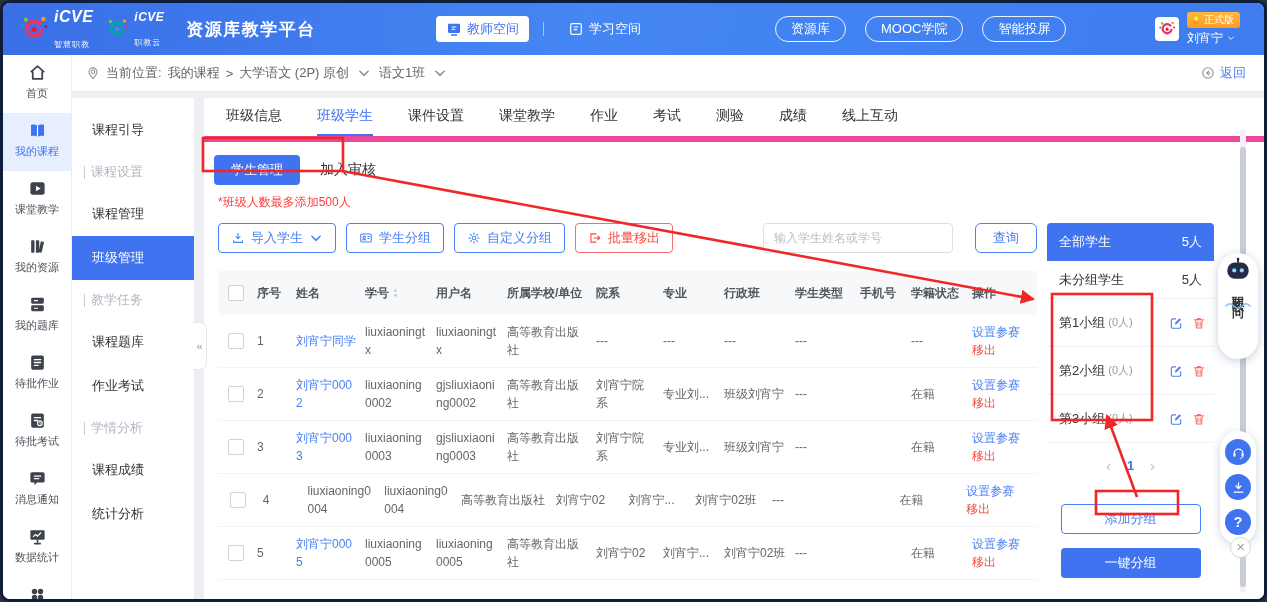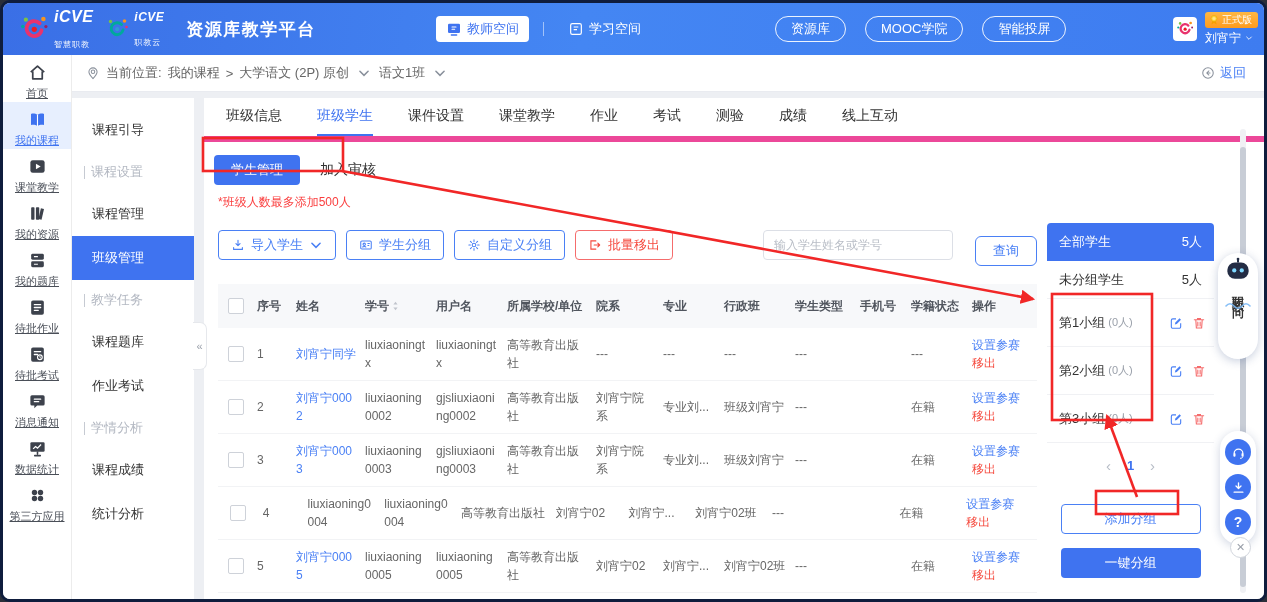--- a/index.html
+++ b/index.html
@@ -20,33 +20,33 @@
   .logo-txt i{font-style:normal;font-size:8px;opacity:.95;margin-top:16px;letter-spacing:1px;}
   .logo2 .logo-txt b{font-size:12px;}
   .app-title{font-size:17px;font-weight:700;letter-spacing:1.5px;margin-left:10px;}
   .space-nav{position:absolute;left:433px;top:0;height:52px;display:flex;align-items:center;gap:14px;}
   .space-btn{display:flex;align-items:center;gap:5px;font-size:13px;padding:4px 10px;border-radius:4px;color:#fff;}
   .space-btn .ic{width:16px;height:16px;}
   .space-btn.active{background:#fff;color:#3f73f0;}
   .nav-divider{width:1px;height:14px;background:rgba(255,255,255,.5);}
   .pills{position:absolute;left:772px;top:0;height:52px;display:flex;align-items:center;gap:19px;}
   .h-pill{border:1px solid rgba(255,255,255,.9);border-radius:14px;padding:3px 15px;font-size:13px;color:#fff;line-height:1.4;}
-  .user-area{position:absolute;right:6px;top:0;height:52px;display:flex;align-items:center;gap:8px;}
+  .user-area{position:absolute;right:24px;top:0;height:52px;display:flex;align-items:center;gap:8px;}
   .user-chip{width:24px;height:24px;background:#fff;border-radius:4px;display:flex;align-items:center;justify-content:center;}
   .user-chip .ic{width:18px;height:18px;}
   .user-col{display:flex;flex-direction:column;align-items:flex-start;gap:2px;}
   .badge{display:flex;align-items:center;gap:2px;background:linear-gradient(180deg,#ffb743,#ff9b1d);border-radius:3px;padding:1px 6px 1px 3px;font-size:10px;color:#fff;}
   .badge .ic{width:12px;height:12px;}
   .uname{font-size:12px;color:#fff;display:flex;align-items:center;gap:4px;}
   .caret{width:8px;height:8px;}
 
   
   .body-row{display:flex;height:544px;}
   .rail{width:68px;background:#fff;border-right:1px solid #ececec;flex:0 0 68px;}
-  .rail-item{display:flex;flex-direction:column;align-items:center;gap:4px;padding:8px 0 1px;cursor:pointer;color:#4a4f58;text-decoration:underline;}
+  .rail-item{display:flex;flex-direction:column;align-items:center;gap:4px;padding:8px 0 12px;cursor:pointer;color:#4a4f58;}
   .rail-item .ic{width:19px;height:19px;color:#3d424c;}
   .rail-item .rail-label{font-size:11px;}
   .rail-item.active{background:#e7effe;color:#3f73f0;}
   .rail-item.active .ic{color:#3f73f0;}
   .right-col{flex:1;display:flex;flex-direction:column;min-width:0;}
   .crumb-bar{height:36px;background:#fff;border-bottom:1px solid #e9ebf0;display:flex;align-items:center;padding:0 18px 0 14px;font-size:13px;color:#666;gap:6px;}
   .crumb-bar .ic{width:14px;height:14px;color:#8a919c;}
   .crumb-sep{color:#666;}
   .crumb-caret{width:10px;height:10px;color:#999;margin:0 2px;}
   .back-link{margin-left:auto;display:flex;align-items:center;gap:5px;color:#4a80f5;font-size:13px;cursor:pointer;}
@@ -71,21 +71,21 @@
 
   
   .body-flex{display:flex;flex:1;min-height:0;padding-right:50px;}
   .table-zone{flex:1;min-width:0;padding:0 10px 0 14px;display:flex;flex-direction:column;}
   .toolbar{display:flex;align-items:center;margin-top:12px;gap:10px;flex:0 0 auto;}
   .tb-btn{display:flex;align-items:center;gap:6px;height:30px;padding:0 12px;border-radius:4px;border:1px solid #4a80f5;color:#4a80f5;background:#fff;font-size:13px;cursor:pointer;}
   .tb-btn .ic{width:14px;height:14px;}
   .tb-btn.danger{border-color:#f56c6c;color:#f5493d;}
   .search-input{margin-left:auto;width:168px;height:28px;border:1px solid #dcdfe6;border-radius:4px;padding:0 10px;font-size:12px;color:#333;outline:none;}
   .search-input::placeholder{color:#b8bdc6;}
-  .search-btn{width:62px;height:30px;border:1px solid #4a80f5;border-radius:6px;background:#fff;color:#4a80f5;font-size:13px;margin-left:12px;cursor:pointer;margin-top:13px;}
+  .search-btn{width:62px;height:30px;border:1px solid #4a80f5;border-radius:6px;background:#fff;color:#4a80f5;font-size:13px;margin-left:12px;cursor:pointer;}
   .stu-table{margin-top:18px;font-size:12px;}
   .t-head{display:flex;align-items:center;background:#f7f8fa;min-height:44px;color:#50555e;font-weight:700;}
   .t-row{display:flex;align-items:center;min-height:52px;border-bottom:1px solid #f2f3f5;color:#666;}
   .cell{padding:6px 4px;box-sizing:border-box;word-break:break-all;line-height:1.5;}
   .c-check{flex:1 0 28px;display:flex;justify-content:center;}
   .c-no{flex:1 0 32px;}
   .c-name{flex:1 0 62px;}
   .c-sid{flex:1 0 64px;}
   .c-user{flex:1 0 64px;}
   .c-school{flex:1 0 82px;}

